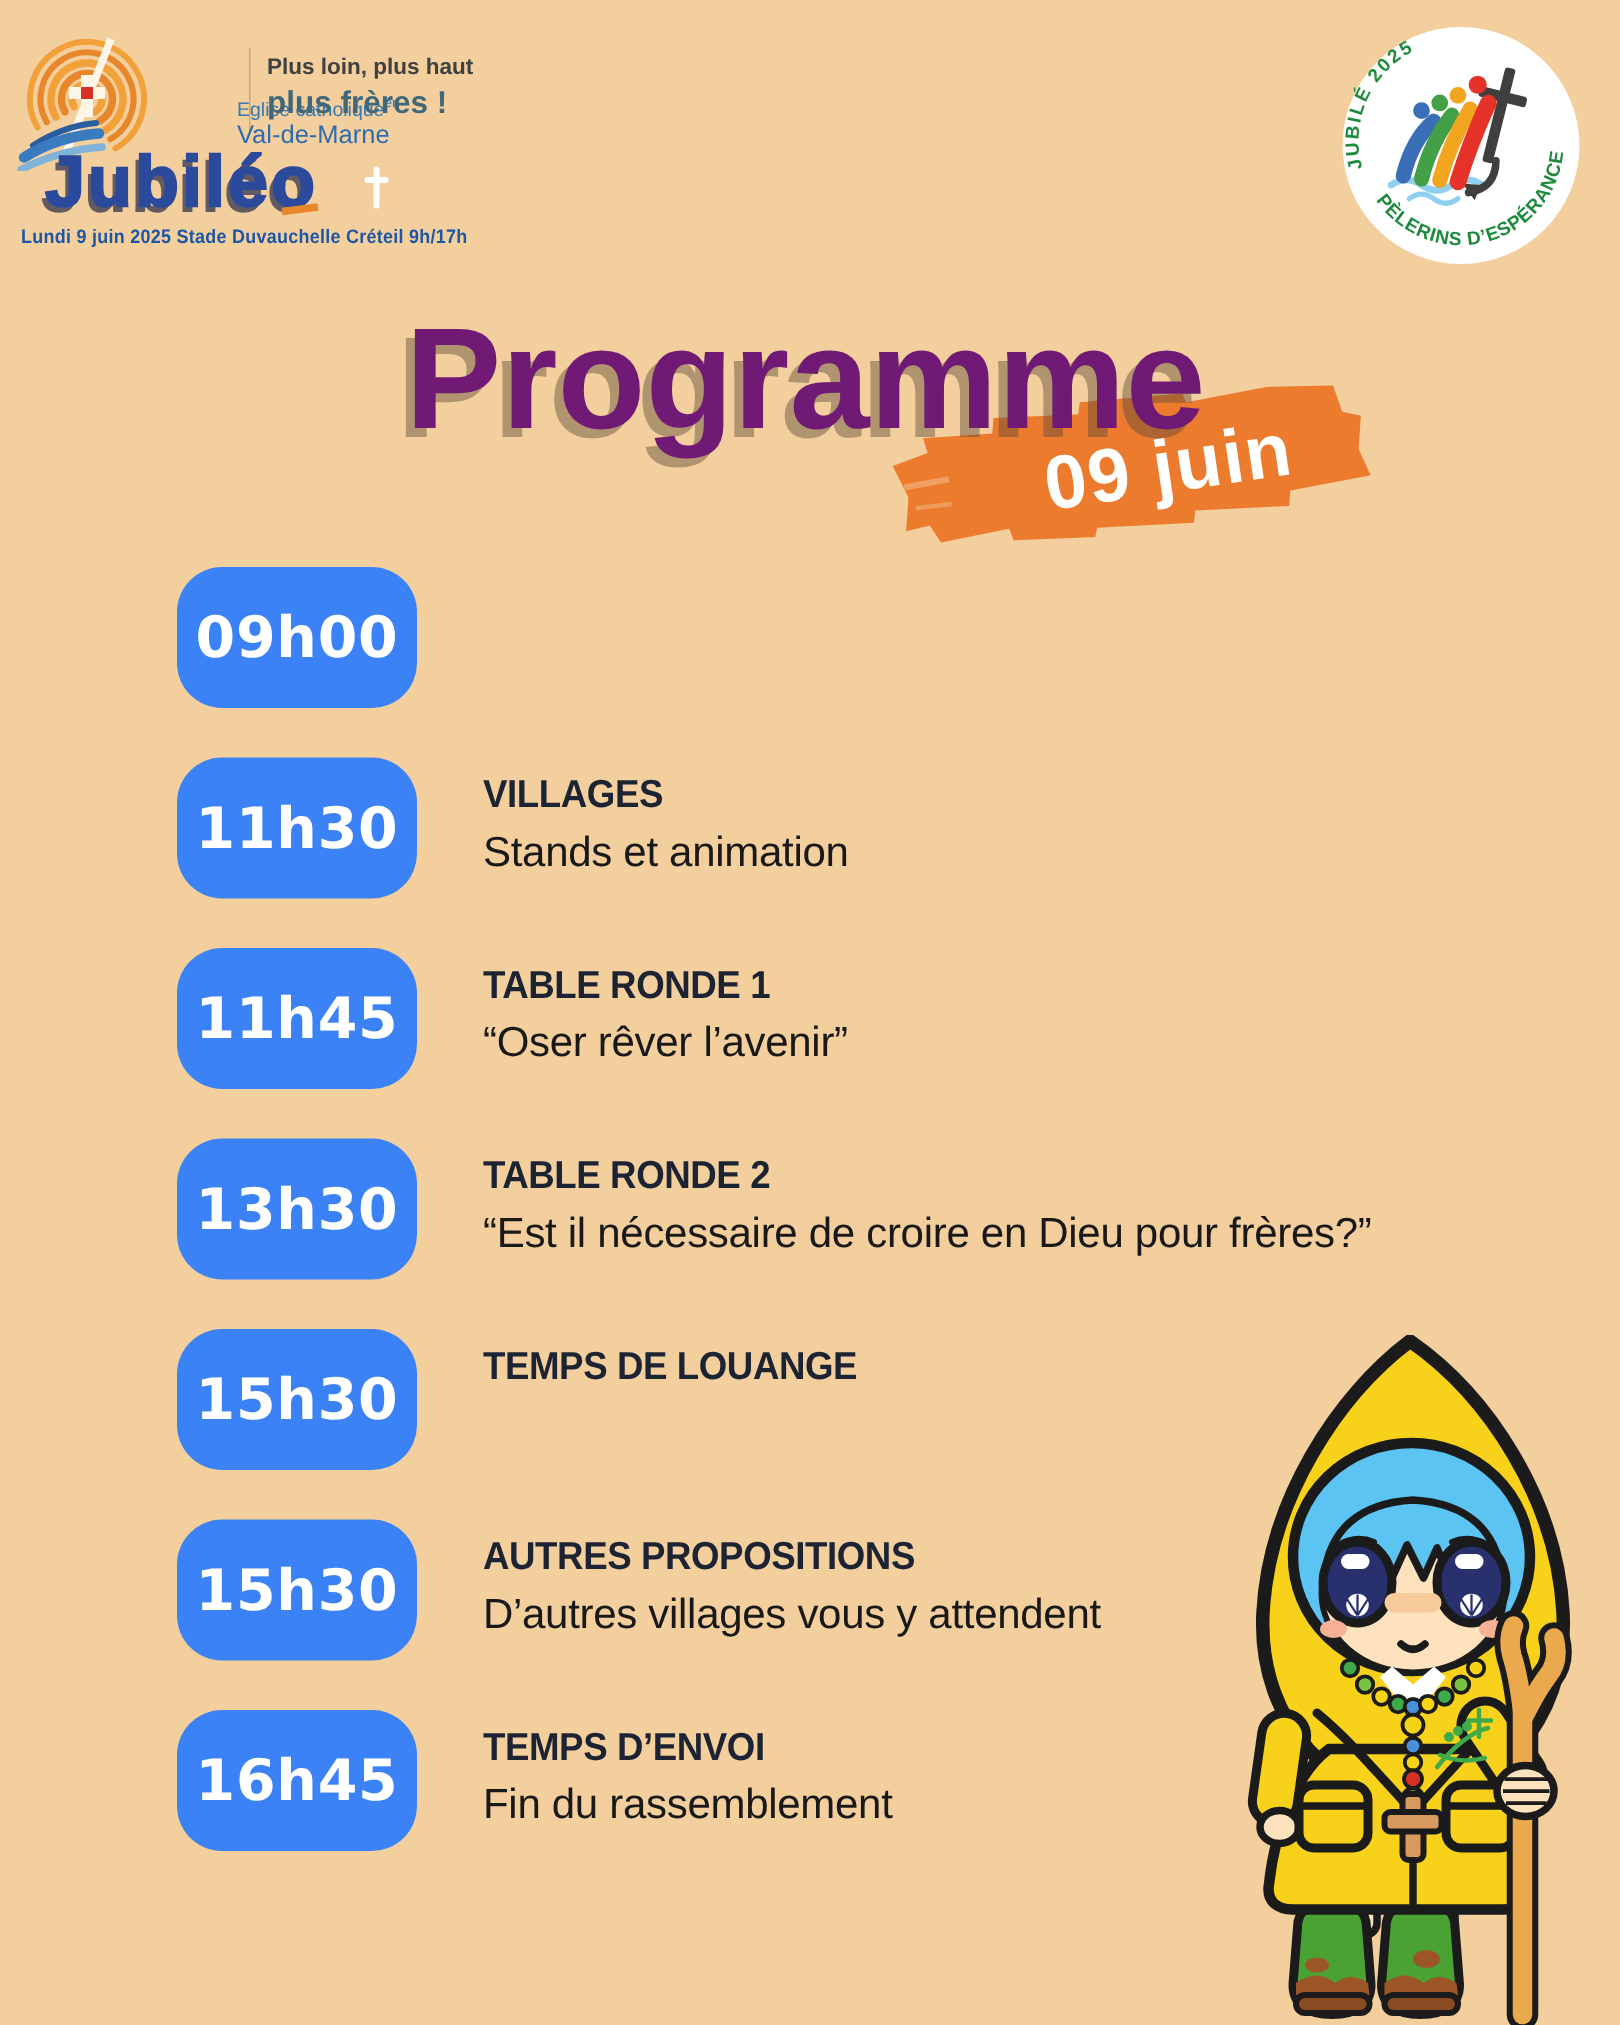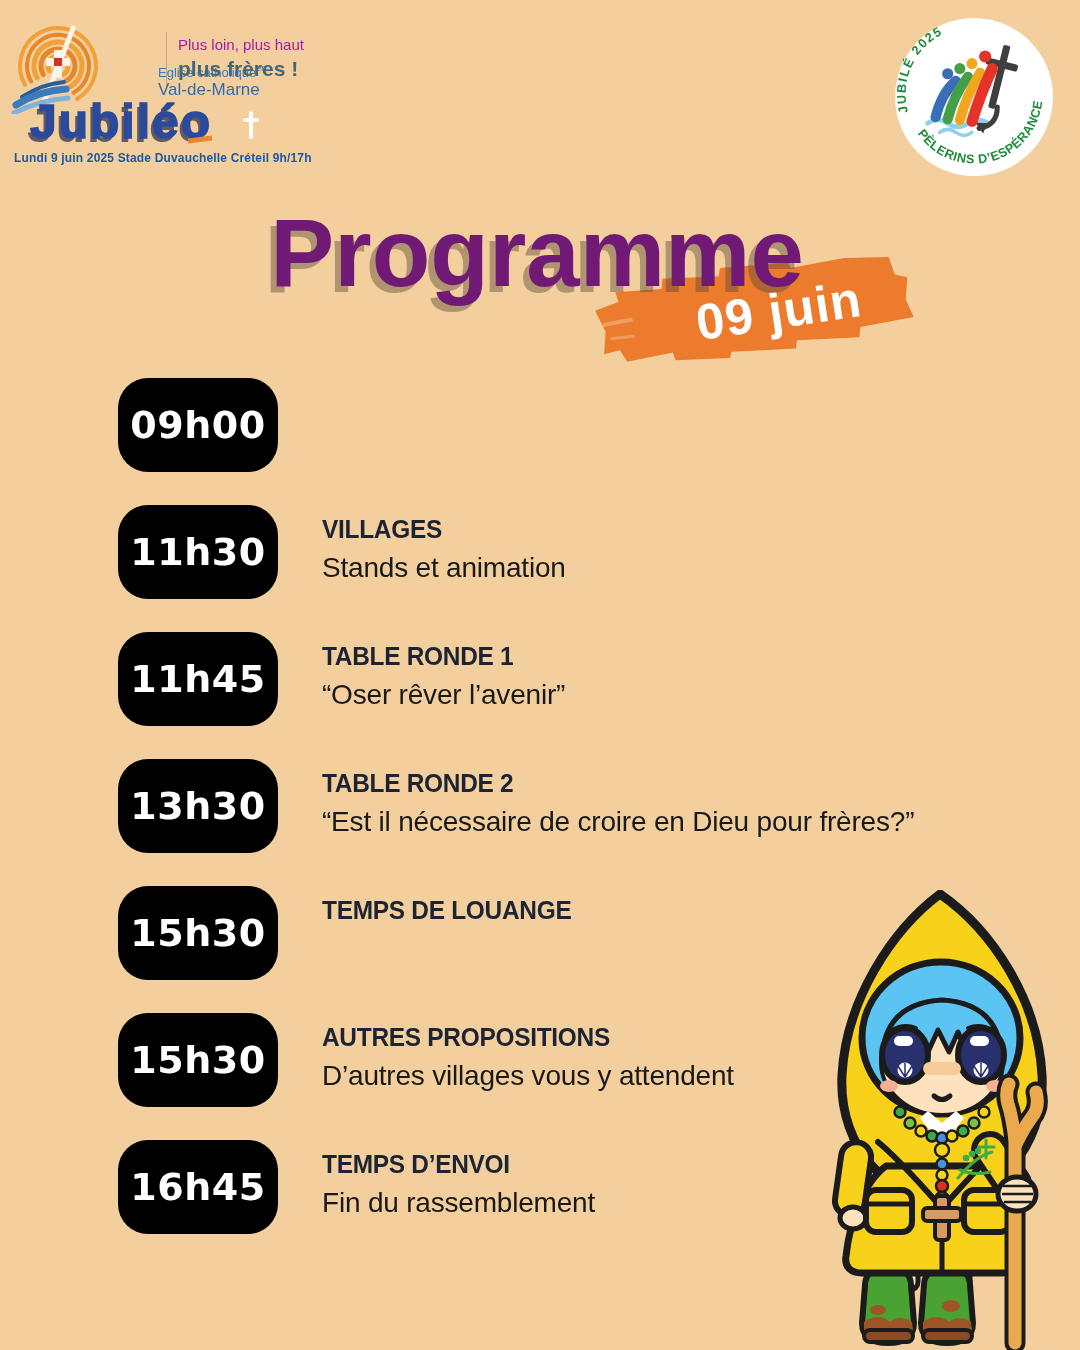--- a/index.html
+++ b/index.html
@@ -9,21 +9,21 @@
     margin:0 auto;
   }
   
   .diocese{position:absolute;left:8px;top:14px;width:300px;height:150px;}
   .diocese-emblem{position:absolute;left:0;top:0;}
   .diocese-name{position:absolute;left:150px;top:50px;color:#3679b5;font-size:13px;line-height:1.1;}
   .diocese-name .l2{color:#2e6cb0;font-size:17px;font-weight:normal;margin-top:1px;}
   .diocese-name .en{font-size:9px;vertical-align:6px;color:#3679b5;}
   .hdr-divider{position:absolute;left:166px;top:32px;width:1px;height:56px;background:rgba(130,95,60,.35);}
   .tagline{position:absolute;left:178px;top:36px;line-height:1.2;}
-  .tagline .t1{color:#a21caf;font-size:15px;font-weight:normal;}
+  .tagline .t1{color:#404040;font-size:15px;font-weight:bold;}
   .tagline .t2{color:#41687a;font-size:21px;font-weight:bold;margin-top:2px;}
   
   .wordmark{
     position:absolute;left:30px;top:94px;font-size:48px;font-weight:bold;
     color:#2b4a9b;letter-spacing:2px;-webkit-text-stroke:1.5px #2b4a9b;
     text-shadow:-3px 4px 0 rgba(18,28,66,.65);
   }
   .word-cross{position:absolute;left:243px;top:111px;width:16px;height:28px;z-index:3;}
   .word-cross .v{position:absolute;left:6px;top:0;width:4px;height:28px;background:#fff;border-radius:2px;}
   .word-cross .h{position:absolute;left:0;top:7px;width:16px;height:4px;background:#fff;border-radius:2px;}
@@ -39,21 +39,21 @@
     position:absolute;left:0;top:186px;width:1050px;margin:12px;text-align:center;
     font-size:96px;font-weight:bold;color:#701a75;letter-spacing:0;
     text-shadow:-6px 6px 0 rgba(95,75,55,.45);z-index:2;
   }
   
   .date-banner{position:absolute;left:586px;top:256px;width:332px;height:108px;transform:rotate(-6.5deg);z-index:1;}
   
   .schedule{position:absolute;left:118px;top:378px;width:940px;}
   .slot{display:flex;height:94px;margin-bottom:33px;}
   .time-pill{
-    flex:0 0 160px;width:160px;height:94px;border-radius:30px;background:#000000;
+    flex:0 0 160px;width:160px;height:94px;border-radius:30px;background:#3b82f6;
     display:flex;align-items:center;justify-content:center;
     color:#ffffff;font-family:"DejaVu Sans",sans-serif;font-size:38px;font-weight:bold;letter-spacing:.5px;
   }
   .slot-text{margin-left:44px;padding-top:9px;}
   .slot-title{
     margin:0;font-size:26px;font-weight:bold;color:#1c2333;letter-spacing:-.3px;
     transform:scaleX(.94);transform-origin:left;white-space:nowrap;
   }
   .slot-desc{margin:7px 0 0 0;font-size:28px;color:#191919;letter-spacing:-.2px;white-space:nowrap;}
   

